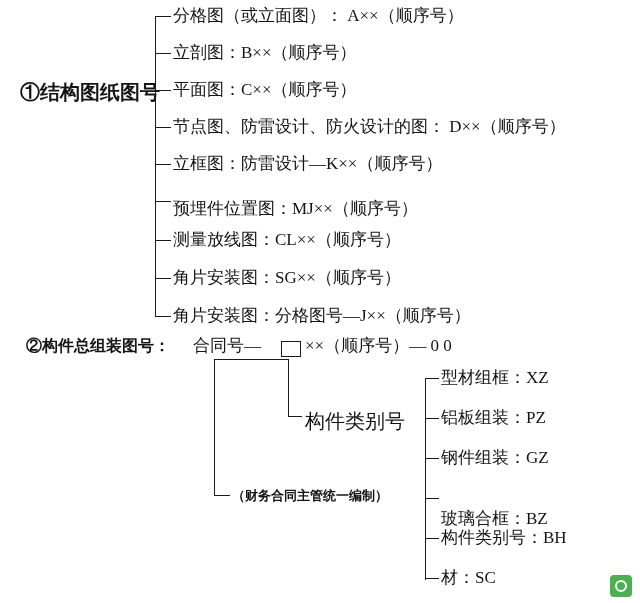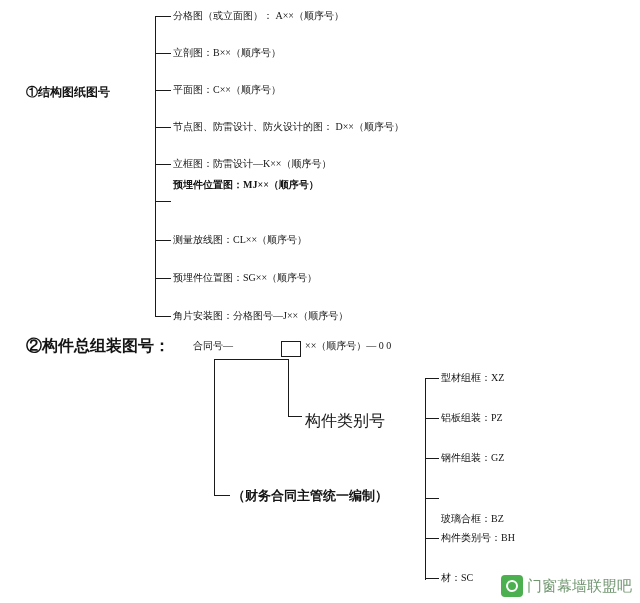--- a/index.html
+++ b/index.html
@@ -15,21 +15,21 @@
     overflow: hidden;
   }
   #canvas {
     position: relative;
     width: 640px;
     height: 603px;
   }
   .txt {
     position: absolute;
     white-space: nowrap;
-    font-size: 10px;
+    font-size: 17px;
     line-height: 18px;
     color: #141414;
   }
   .bold {
     font-weight: bold;
   }
   .hline {
     position: absolute;
     height: 0;
     border-top: 1.6px solid #1a1a1a;
@@ -38,23 +38,23 @@
     position: absolute;
     width: 0;
     border-left: 1.6px solid #1a1a1a;
   }
   .small {
     font-size: 13px;
   }
 
   
   #sec1-label {
-    left: 26px;
+    left: 20px;
     top: 83px;
-    font-size: 12px;
+    font-size: 20px;
   }
   #sec2-label {
     left: 26px;
     top: 337px;
     font-size: 16px;
   }
 
   
   #watermark {
     position: absolute;
@@ -106,56 +106,55 @@
   <div class="hline" style="left:155px; top:201px; width:16px;"></div>
   <div class="hline" style="left:155px; top:240px; width:16px;"></div>
   <div class="hline" style="left:155px; top:278px; width:16px;"></div>
   <div class="hline" style="left:155px; top:316px; width:16px;"></div>
 
   <div class="txt" style="left:173px; top:7px;">分格图（或立面图）： A××（顺序号）</div>
   <div class="txt" style="left:173px; top:44px;">立剖图：B××（顺序号）</div>
   <div class="txt" style="left:173px; top:81px;">平面图：C××（顺序号）</div>
   <div class="txt" style="left:173px; top:118px;">节点图、防雷设计、防火设计的图： D××（顺序号）</div>
   <div class="txt" style="left:173px; top:155px;">立框图：防雷设计—K××（顺序号）</div>
-  <div class="txt" style="left:173px; top:176px;font-weight:bold;">预埋件位置图：MJ××（顺序号）</div>
+  <div class="txt" style="left:173px; top:200px;">预埋件位置图：MJ××（顺序号）</div>
   <div class="txt" style="left:173px; top:231px;">测量放线图：CL××（顺序号）</div>
-  <div class="txt" style="left:173px; top:269px;">预埋件位置图：SG××（顺序号）</div>
+  <div class="txt" style="left:173px; top:269px;">角片安装图：SG××（顺序号）</div>
   <div class="txt" style="left:173px; top:307px;">角片安装图：分格图号—J××（顺序号）</div>
 
   <div class="txt bold" id="sec2-label">②构件总组装图号：</div>
 
   <div class="txt" style="left:193px; top:337px;">合同号—</div>
 
   <div style="position:absolute; left:281px; top:341px; width:18px; height:14px; border:1.6px solid #1a1a1a; border-top-color:#1a1a1a;"></div>
 
   <div class="txt" style="left:305px; top:337px;">××（顺序号）— 0 0</div>
 
   <div class="vline" style="left:214px; top:359px; height:136px;"></div>
   <div class="hline" style="left:214px; top:359px; width:74px;"></div>
   <div class="vline" style="left:288px; top:359px; height:57px;"></div>
   <div class="hline" style="left:214px; top:495px; width:16px;"></div>
   <div class="hline" style="left:288px; top:416px; width:14px;"></div>
 
-  <div class="txt" style="left:305px; top:412px; font-size:16px;">构件类别号</div>
+  <div class="txt" style="left:305px; top:412px; font-size:20px;">构件类别号</div>
   <div class="txt bold small" style="left:232px; top:487px;">（财务合同主管统一编制）</div>
 
   <div class="vline" style="left:425px; top:378px; height:202px;"></div>
 
   <div class="hline" style="left:425px; top:378px; width:14px;"></div>
   <div class="hline" style="left:425px; top:418px; width:14px;"></div>
   <div class="hline" style="left:425px; top:458px; width:14px;"></div>
   <div class="hline" style="left:425px; top:498px; width:14px;"></div>
   <div class="hline" style="left:425px; top:538px; width:14px;"></div>
   <div class="hline" style="left:425px; top:578px; width:14px;"></div>
 
   <div class="txt" style="left:441px; top:369px;">型材组框：XZ</div>
   <div class="txt" style="left:441px; top:409px;">铝板组装：PZ</div>
   <div class="txt" style="left:441px; top:449px;">钢件组装：GZ</div>
   <div class="txt" style="left:441px; top:510px;">玻璃合框：BZ</div>
   <div class="txt" style="left:441px; top:529px;">构件类别号：BH</div>
   <div class="txt" style="left:441px; top:569px;text-align:center;">材：SC</div>
 
   <div id="watermark">
     <div id="wm-logo"></div>
-    <div id="wm-text">门窗幕墙联盟吧</div>
   </div>
 
 </div>
 
 </body></html>

